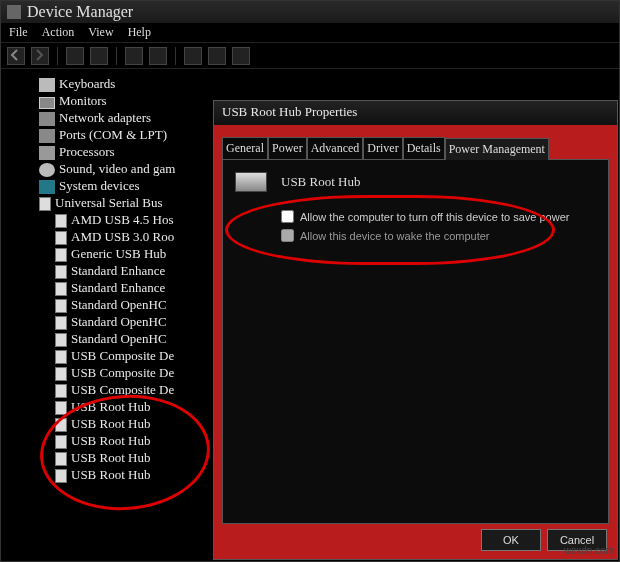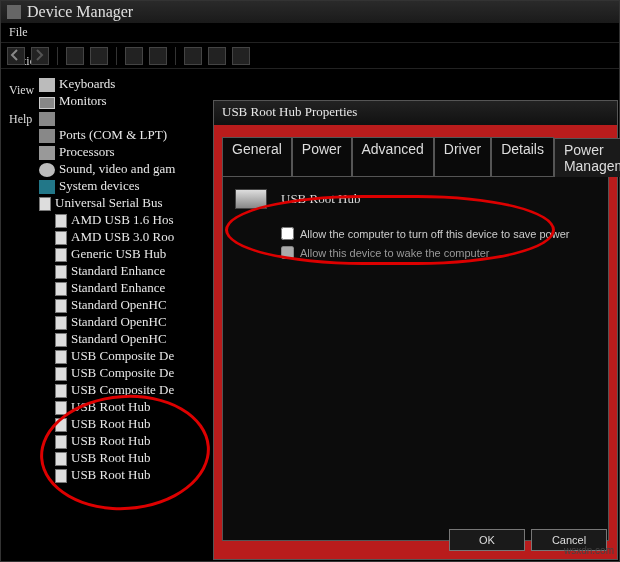--- a/index.html
+++ b/index.html
@@ -36,21 +36,20 @@
   }
   .menubar {
     height: 20px;
     display: flex;
     gap: 14px;
     padding: 2px 8px;
     font-family: "Comic Sans MS", cursive;
     font-size: 12px;
     color: #ddd;
     border-bottom: 1px solid #222;
-    flex-direction: column;
   }
   .menubar span { cursor: default; }
   .toolbar {
     height: 26px;
     display: flex; align-items: center;
     gap: 6px;
     padding: 2px 6px;
     border-bottom: 1px solid #222;
   }
   .tool {
@@ -104,26 +103,26 @@
     font-family: "Comic Sans MS", cursive;
     font-size: 13px;
     padding: 3px 8px;
     color: #e8e8e8;
   }
   .tabs {
     display: flex;
     margin: 12px 8px 0 8px;
   }
   .tab {
-    padding: 3px 9px;
+    padding: 3px 3px;
     border: 1px solid #555;
     border-bottom: none;
     background: #0a0a0a;
-    font-family: Liberation Sans, sans-serif;
-    font-size: 14px;
+    font-family: Liberation Serif, serif;
+    font-size: 12px;
     color: #ddd;
     margin-right: 0;
   }
   .tab.active {
     background: #1a1a1a;
     position: relative;
     top: 1px;
   }
   .tab-body {
     border: 1px solid #555;
@@ -156,21 +155,21 @@
     padding-left: 46px;
   }
   .chk-row.enabled { color: #ccc; }
   .chk-row input { margin-right: 6px; accent-color:#333; }
   .dialog-buttons {
     position: absolute;
     right: 10px; bottom: 8px;
     display: flex; gap: 6px;
   }
   .dialog-buttons button {
-    width: 76px; height: 22px;
+    width: 60px; height: 22px;
     background: #1a1a1a;
     border: 1px solid #777;
     color: #ddd;
     font-family: Tahoma, sans-serif;
     font-size: 11px;
   }
   
   .annot {
     position: absolute;
     border: 3px solid #d00;
@@ -231,20 +230,21 @@
     <div class="node child">
         <span class="icon kb"></span>
         <span>Keyboards</span>
       </div>
     <div class="node child">
         <span class="icon monitor"></span>
         <span>Monitors</span>
       </div>
     <div class="node child">
         <span class="icon net"></span>
+        <span>Network adapters</span>
       </div>
     <div class="node child">
         <span class="icon port"></span>
         <span>Ports (COM &amp; LPT)</span>
       </div>
     <div class="node child">
         <span class="icon cpu"></span>
         <span>Processors</span>
       </div>
     <div class="node child">
@@ -255,21 +255,21 @@
         <span class="icon sys"></span>
         <span>System devices</span>
       </div>
     <div class="node child">
         <span class="icon usb"></span>
         <span>Universal Serial Bus</span>
       </div>
 
     <div class="node sub">
         <span class="icon usb"></span>
-        <span>AMD USB 1.6 Hos</span>
+        <span>AMD USB 4.5 Hos</span>
       </div>
     <div class="node sub">
         <span class="icon usb"></span>
         <span>AMD USB 3.0 Roo</span>
       </div>
     <div class="node sub">
         <span class="icon usb"></span>
         <span>Generic USB Hub</span>
       </div>
     <div class="node sub">

